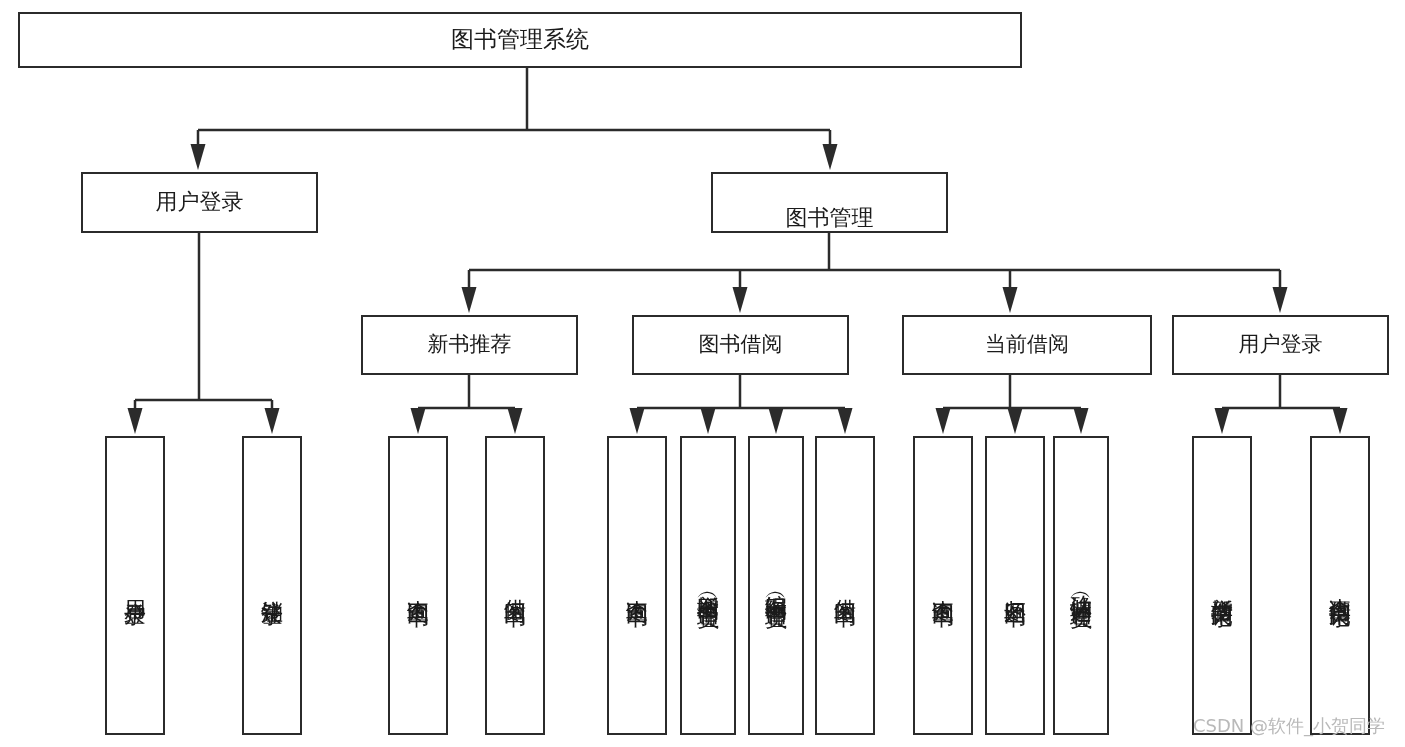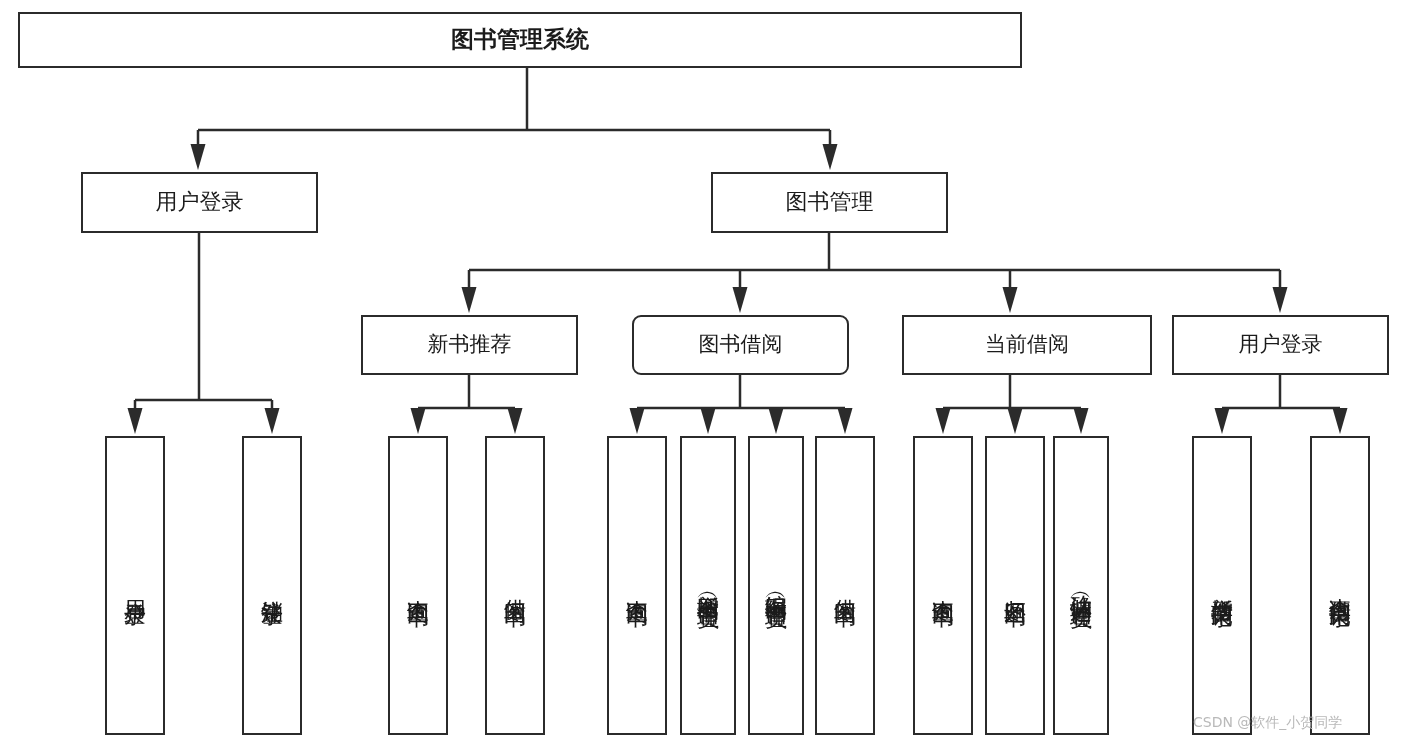--- a/index.html
+++ b/index.html
@@ -49,21 +49,21 @@
   .leaf .node-label {
     writing-mode: vertical-rl;
     text-orientation: upright;
     font-size: 22px;
     letter-spacing: 2px;
     line-height: 1;
   }
   .watermark {
     position: absolute;
     color: #b9b9b9;
-    font-size: 14px;
+    font-size: 18px;
     white-space: nowrap;
     z-index: 5;
     font-family: "DejaVu Sans", "Liberation Sans", sans-serif;
   }
 </style>
 </head>
 <body>
 
 <div id="canvas">
 
@@ -116,33 +116,33 @@
       <polygon points="1073.5,408 1088.5,408 1081,434" fill="#2b2b2b"></polygon>
       <line x1="1280" y1="375" x2="1280" y2="408" stroke="#2b2b2b" stroke-width="2.5"></line>
       <line x1="1222" y1="408" x2="1340" y2="408" stroke="#2b2b2b" stroke-width="2.5"></line>
       <line x1="1222" y1="408" x2="1222" y2="408" stroke="#2b2b2b" stroke-width="2.5"></line>
       <polygon points="1214.5,408 1229.5,408 1222,434" fill="#2b2b2b"></polygon>
       <line x1="1340" y1="408" x2="1340" y2="408" stroke="#2b2b2b" stroke-width="2.5"></line>
       <polygon points="1332.5,408 1347.5,408 1340,434" fill="#2b2b2b"></polygon>
     </svg>
 
   <div id="node-layer">
-      <div class="node lvl0" style="left: 18px; top: 12px; width: 1004px; height: 56px; font-weight: bold;">
+      <div class="node lvl0" style="left: 18px; top: 12px; width: 1004px; height: 56px;">
         <span class="node-label">图书管理系统</span>
       </div>
       <div class="node lvl1" style="left: 81px; top: 172px; width: 237px; height: 61px;">
         <span class="node-label">用户登录</span>
       </div>
-      <div class="node lvl1" style="left: 711px; top: 172px; width: 237px; height: 61px;">
+      <div class="node lvl1" style="left: 711px; top: 172px; width: 237px; height: 61px; align-items: flex-end;">
         <span class="node-label">图书管理</span>
       </div>
       <div class="node lvl2" style="left: 361px; top: 315px; width: 217px; height: 60px;">
         <span class="node-label">新书推荐</span>
       </div>
-      <div class="node lvl2" style="left: 632px; top: 315px; width: 217px; height: 60px; border-radius: 9px;">
+      <div class="node lvl2" style="left: 632px; top: 315px; width: 217px; height: 60px;">
         <span class="node-label">图书借阅</span>
       </div>
       <div class="node lvl2" style="left: 902px; top: 315px; width: 250px; height: 60px;">
         <span class="node-label">当前借阅</span>
       </div>
       <div class="node lvl2" style="left: 1172px; top: 315px; width: 217px; height: 60px;">
         <span class="node-label">用户登录</span>
       </div>
       <div class="node leaf" style="left: 105px; top: 436px; width: 60px; height: 299px;">
         <span class="node-label">用户登录</span>

